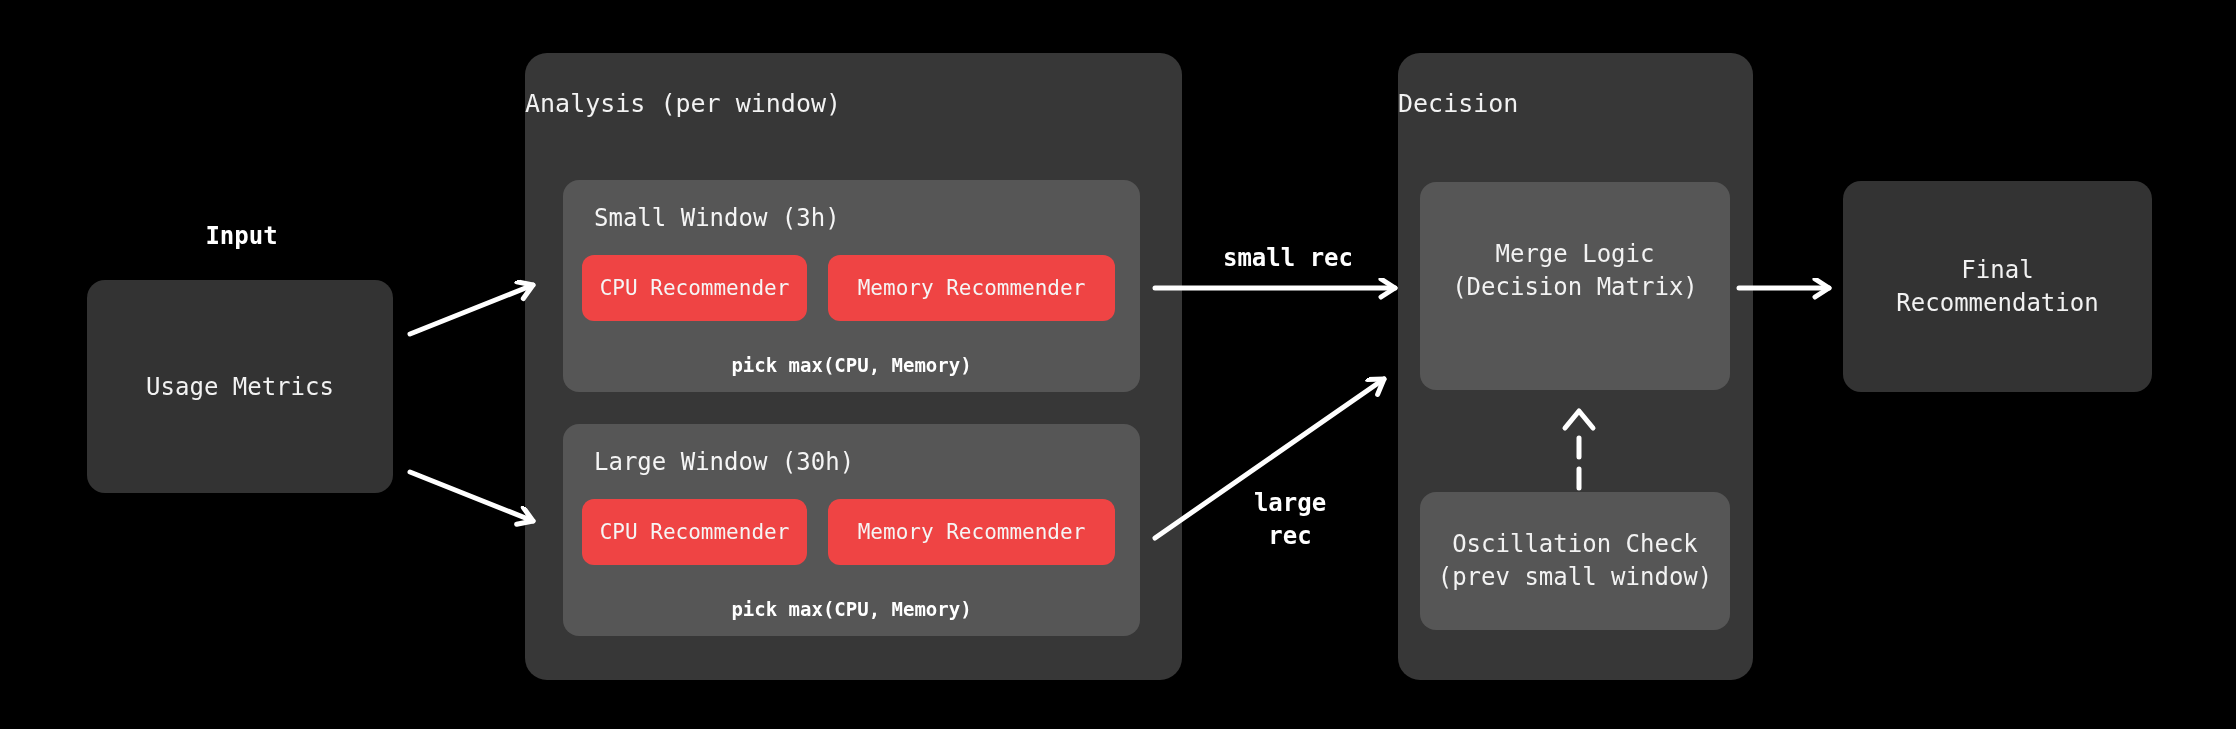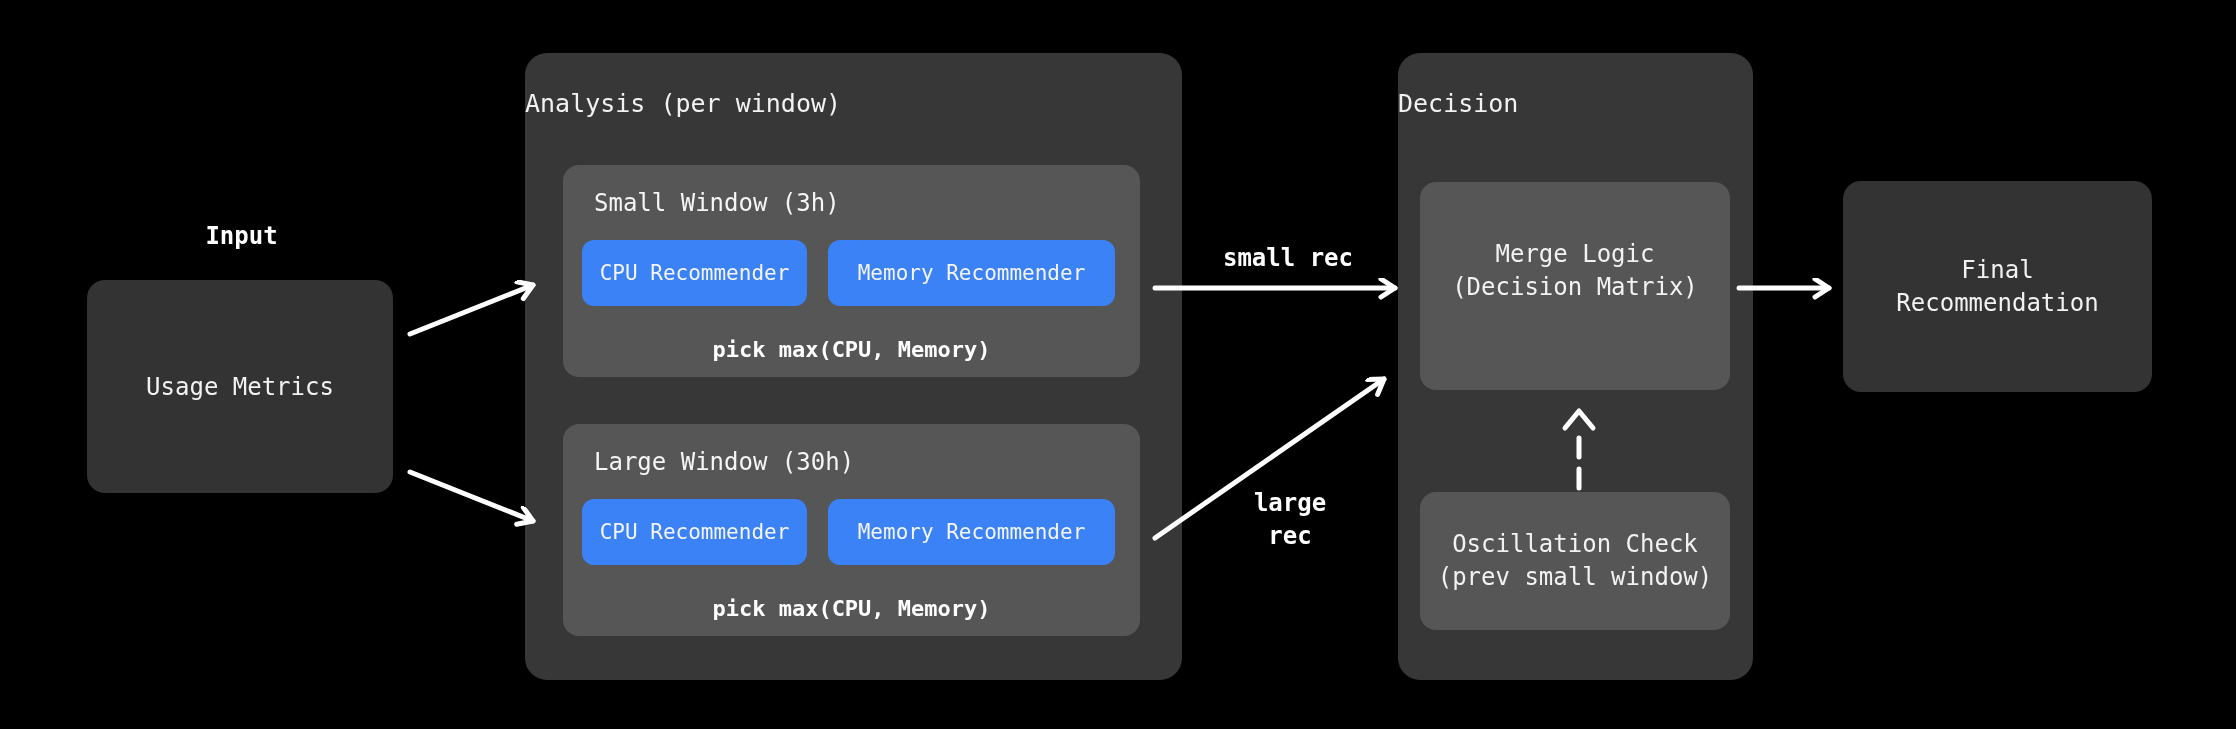--- a/index.html
+++ b/index.html
@@ -38,53 +38,53 @@
 
   
   .window-box {
     position: absolute;
     left: 38px;
     width: 577px;
     height: 212px;
     background: #565656;
     border-radius: 16px;
   }
-  #small-window { top: 112px; }
+  #small-window { top: 127px; }
   #large-window { top: 371px; }
   .window-title {
     position: absolute;
     top: 20px;
     left: 31px;
     font-size: 24px;
     line-height: 36px;
     color: #f5f5f5;
     white-space: nowrap;
   }
   .rec-node {
     position: absolute;
     top: 75px;
     height: 66px;
-    background: #3b82f6;
+    background: #ef4444;
     border-radius: 12px;
     display: flex;
     align-items: center;
     justify-content: center;
     font-size: 21px;
     color: #f5f5f5;
     white-space: nowrap;
   }
   .rec-cpu { left: 19px; width: 225px; }
   .rec-mem { left: 265px; width: 287px; }
   .window-footer {
     position: absolute;
     top: 169px;
     left: 0;
     width: 100%;
     text-align: center;
-    font-size: 22px;
+    font-size: 19px;
     line-height: 32px;
     font-weight: bold;
     color: #ffffff;
     white-space: nowrap;
   }
 
   
   .node {
     display: flex;
     align-items: center;

